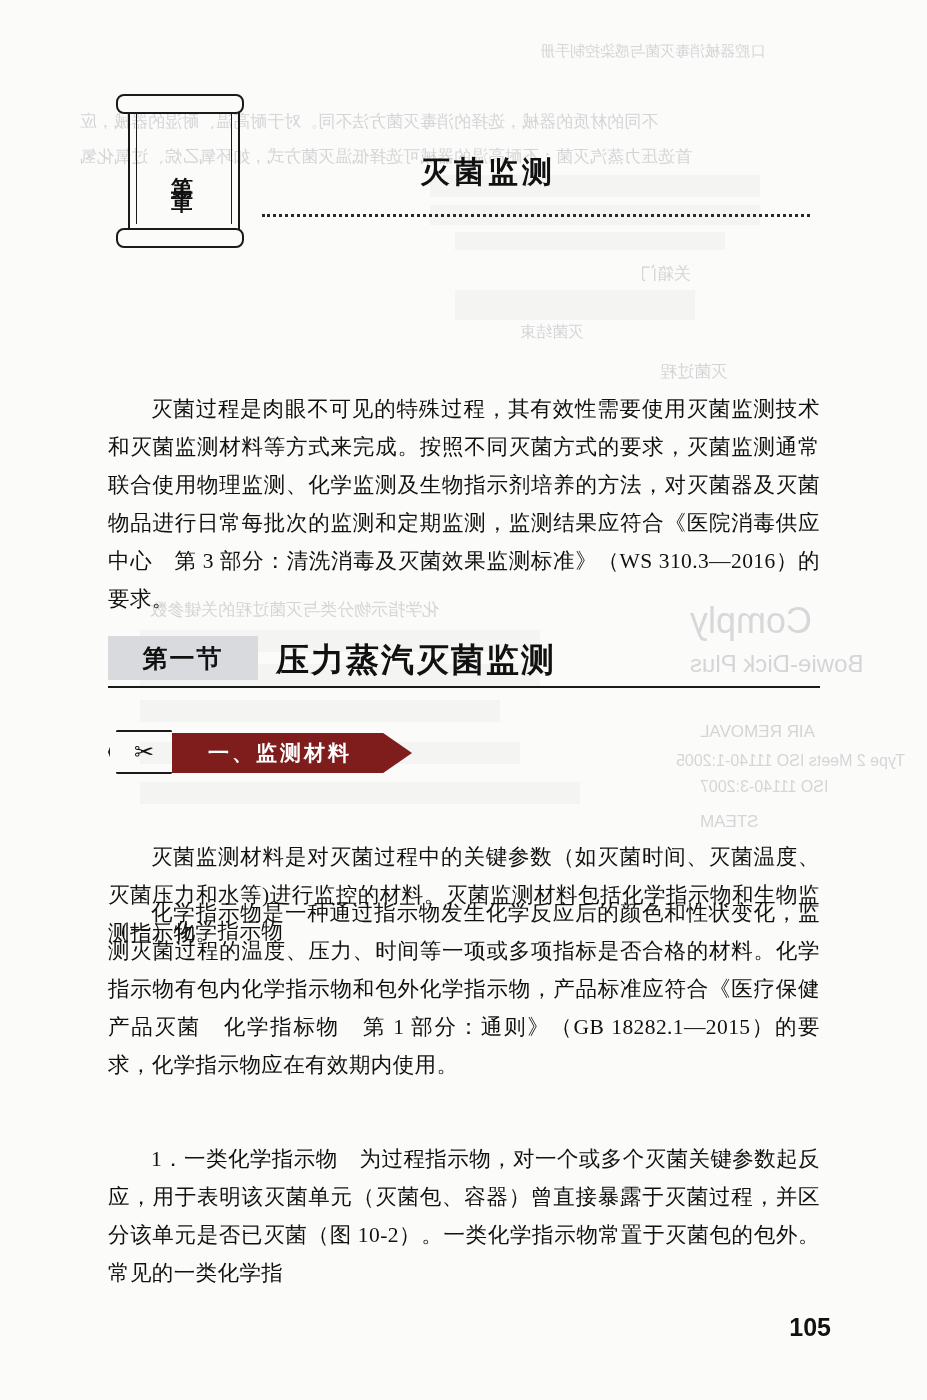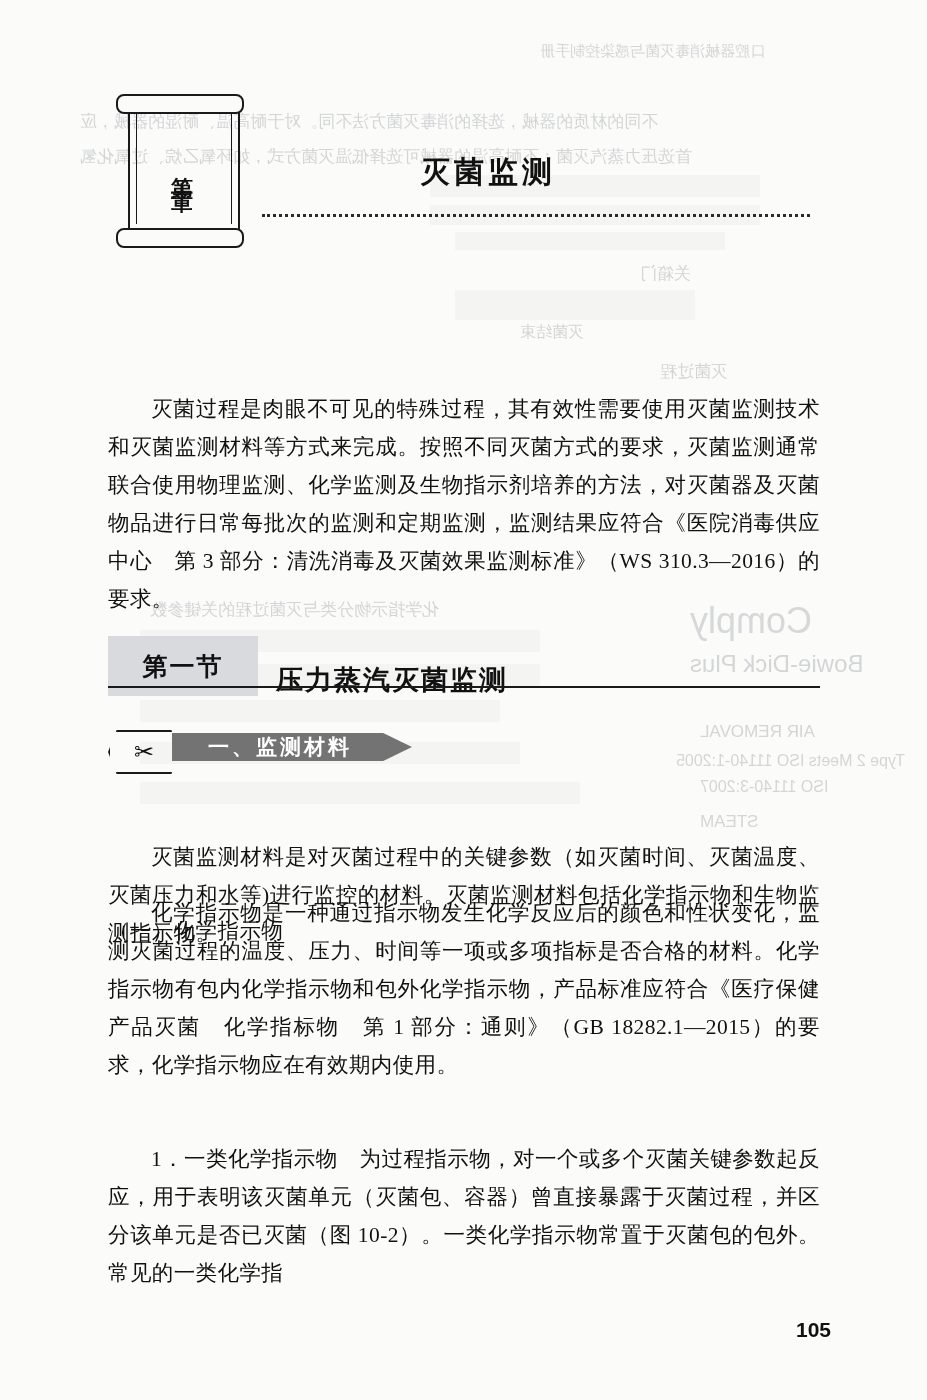--- a/index.html
+++ b/index.html
@@ -125,39 +125,38 @@
     position: absolute;
     left: 108px;
     top: 636px;
     width: 712px;
     height: 52px;
   }
   .section-head .grey-tab {
     position: absolute;
     left: 0; top: 0;
     width: 150px;
-    height: 60px;
+    height: 44px;
     background: #d9dade;
     display: flex;
     align-items: center;
     justify-content: center;
   }
   .section-head .grey-tab span {
     font-size: 25px;
     font-weight: bold;
     letter-spacing: 2px;
   }
   .section-head .sec-title {
     position: absolute;
     left: 168px;
     top: 2px;
-    font-size: 27px;
+    font-size: 33px;
     font-weight: bold;
     letter-spacing: 2px;
-    margin-top: 24px;
   }
   .section-head .underline {
     position: absolute;
     left: 0;
     top: 50px;
     width: 712px;
     border-top: 2px solid #1a1a1a;
   }
 
   
@@ -191,39 +190,39 @@
     display: flex;
     align-items: center;
     justify-content: center;
     font-size: 24px;
   }
   .arrow-banner {
     position: absolute;
     left: 64px;
     top: 3px;
     width: 240px;
-    height: 28px;
-    background: #737373;
+    height: 40px;
+    background: #7f1d1d;
     clip-path: polygon(0% 0%, 88% 0%, 100% 50%, 88% 100%, 0% 100%);
     display: flex;
     align-items: center;
   }
   .arrow-banner span {
     color: #fff;
     font-size: 21px;
     font-weight: bold;
     letter-spacing: 3px;
     padding-left: 36px;
   }
 
   .page-num {
     position: absolute;
     right: 96px;
     bottom: 58px;
-    font-size: 21px;
+    font-size: 25px;
     font-weight: bold;
     font-family: "Liberation Sans", sans-serif;
   }
 </style>
 </head>
 <body>
 
 <div class="page">
 
   <div>

